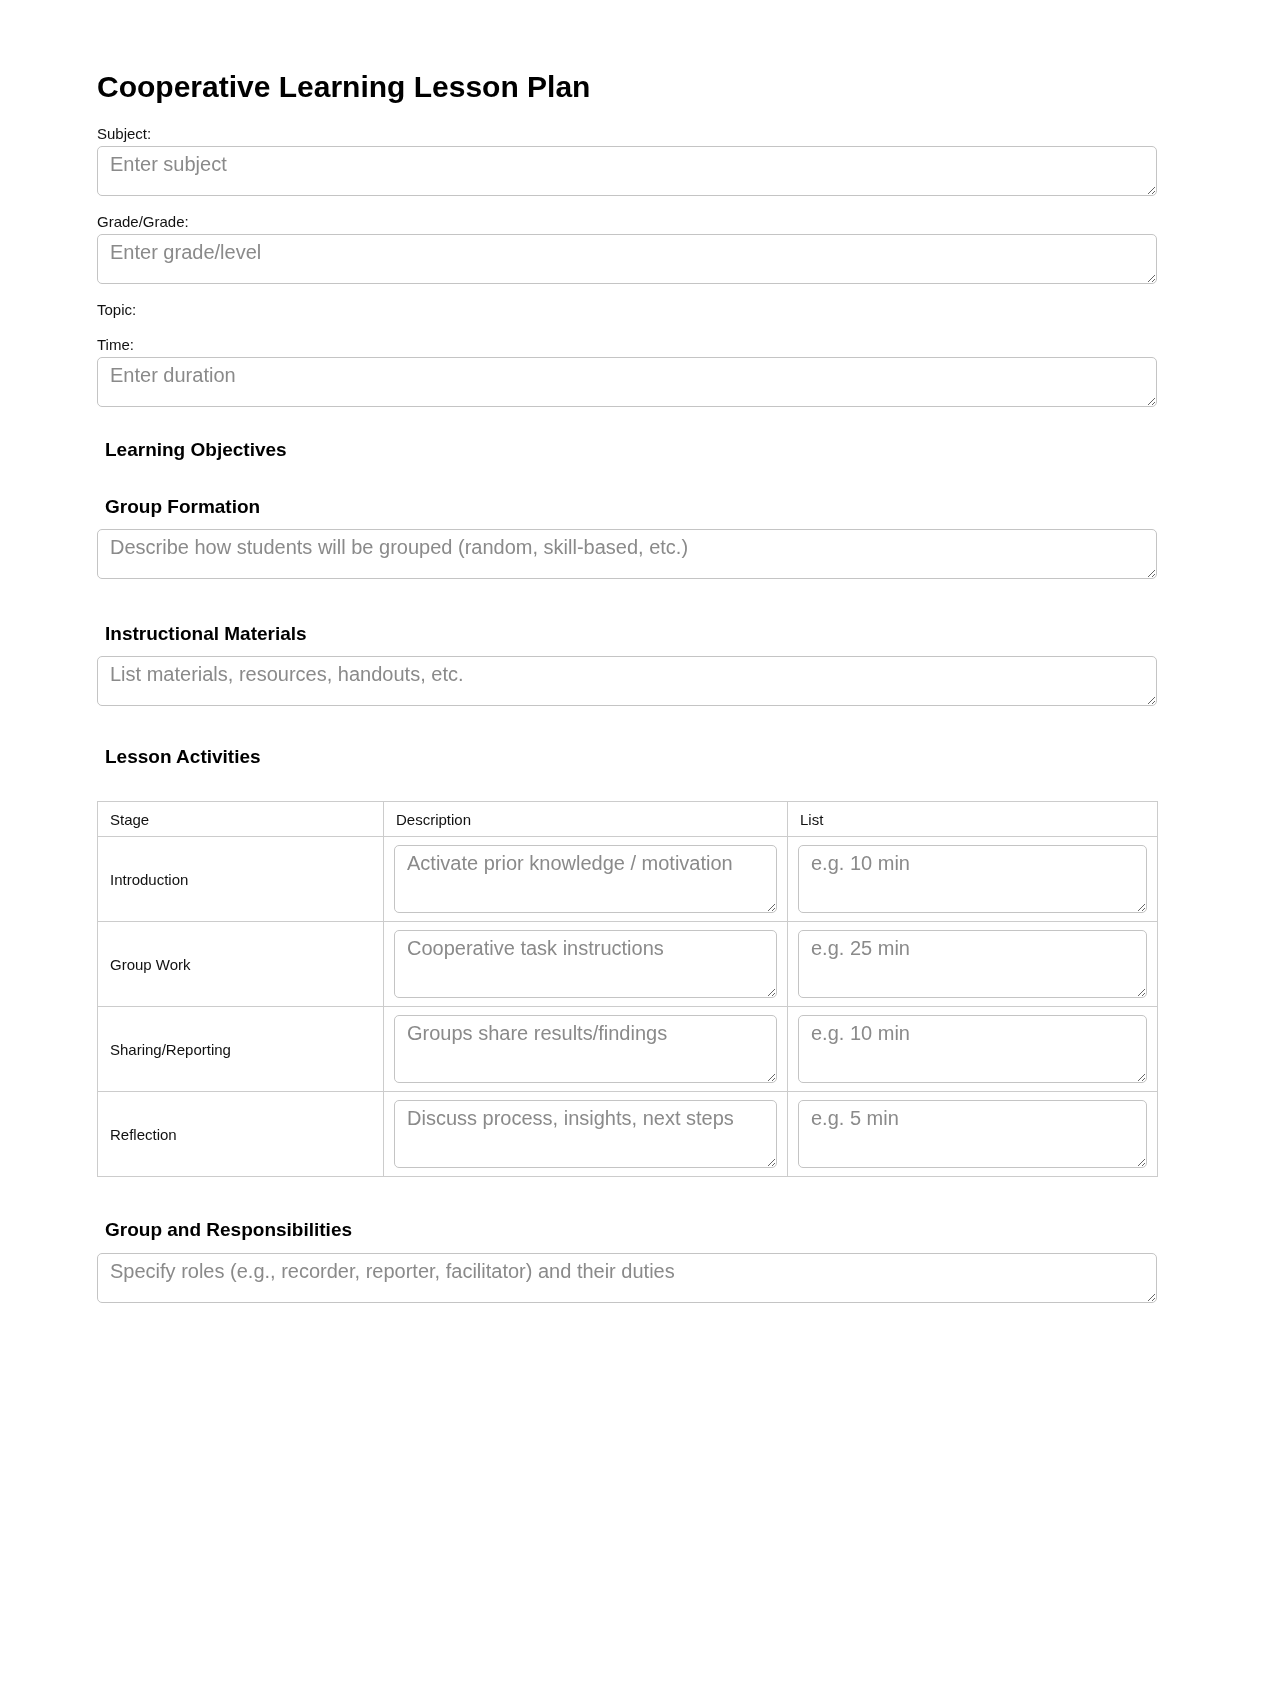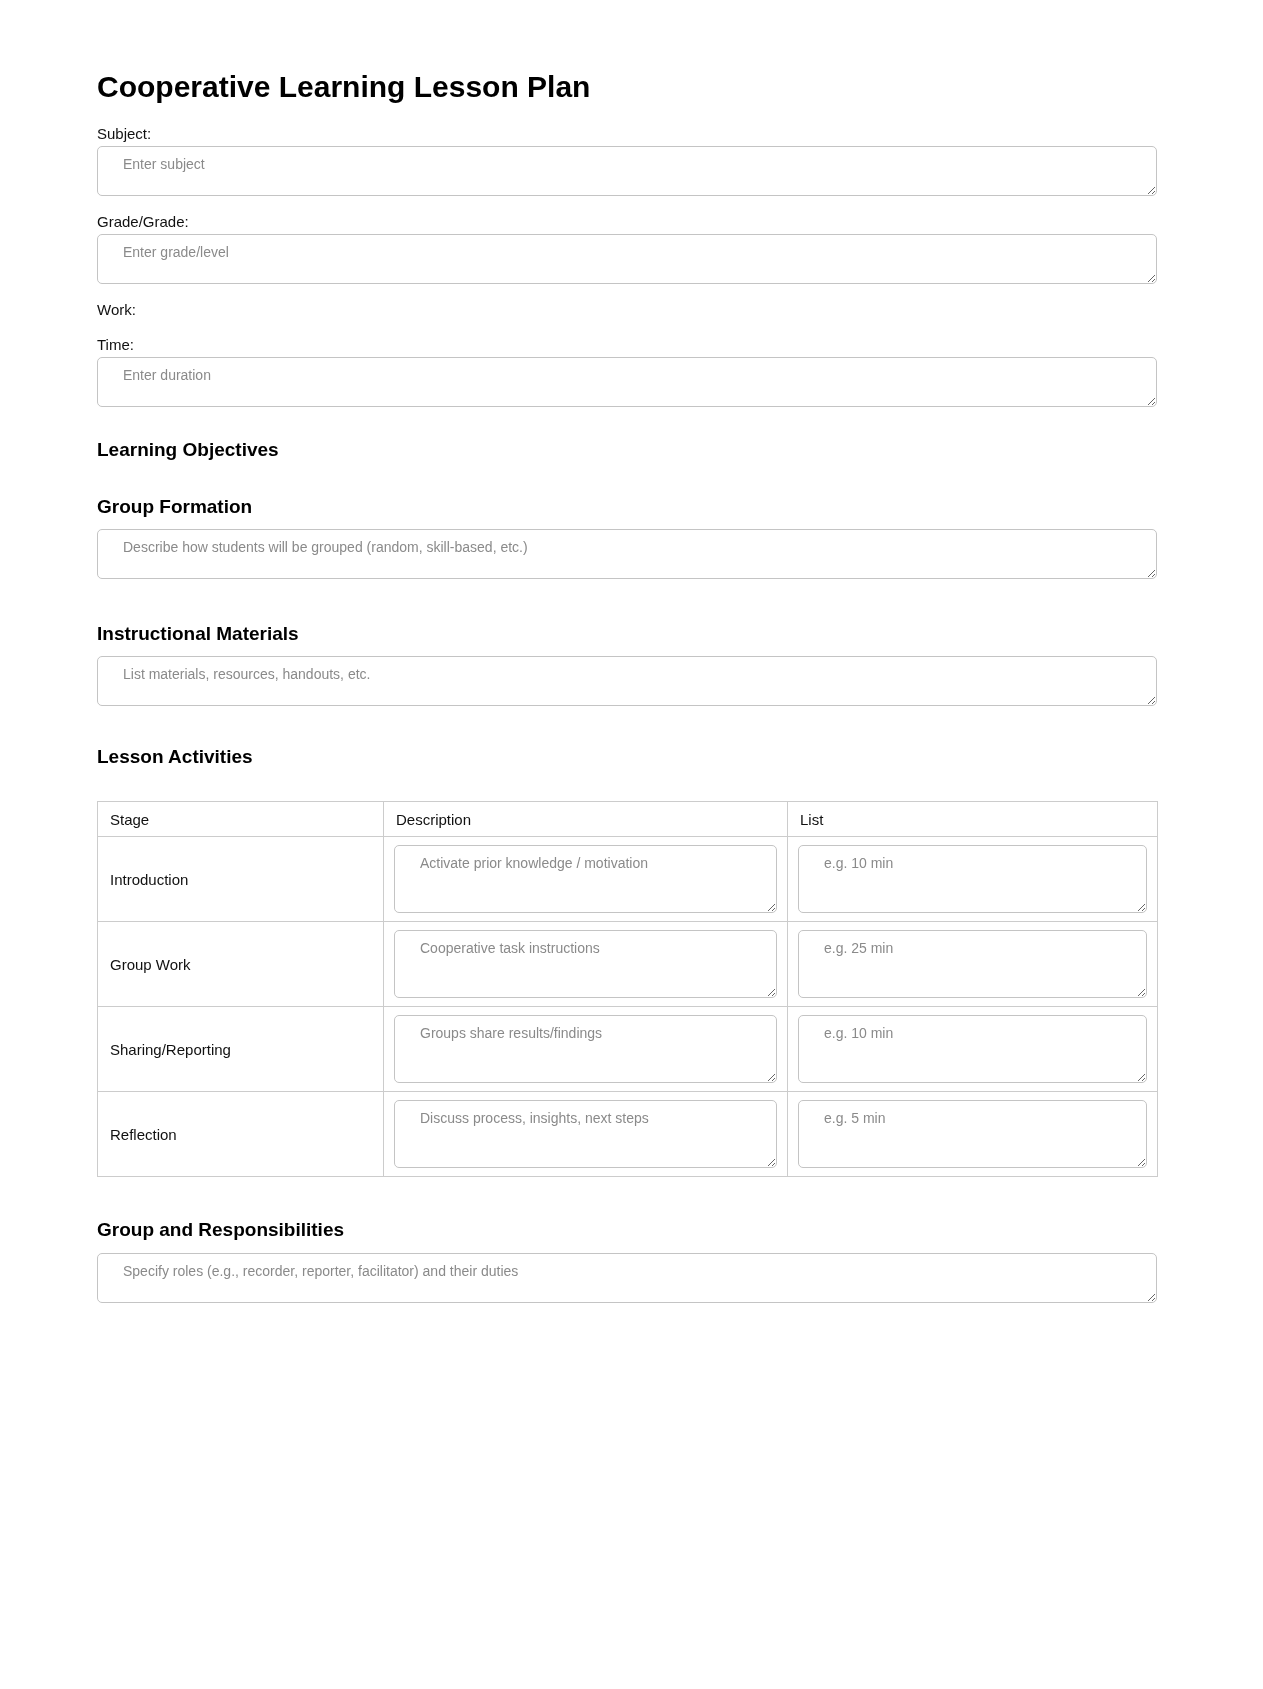--- a/index.html
+++ b/index.html
@@ -32,37 +32,38 @@
     margin-bottom: 3px;
     font-size: 15px;
     line-height: 19px;
     color: #111;
   }
   .field-label.first { margin-top: 20px; }
   textarea.box {
     display: block;
     width: 100%;
     height: 50px;
-    padding: 8px 25px;
+    padding: 8px 12px;
     font-family: "Liberation Sans", "DejaVu Sans", sans-serif;
-    font-size: 14px;
+    font-size: 20px;
     line-height: 19px;
     color: #333;
     border: 1px solid #c4c4c4;
     border-radius: 5px;
     background: #fff;
     resize: both;
     outline: none;
   }
   textarea.box::placeholder { color: #8a8a8a; opacity: 1; }
   h3.section-heading {
     font-size: 19px;
     line-height: 22px;
     font-weight: bold;
     color: #000;
+    margin-left: 8px;
   }
   .mt32 { margin-top: 32px; }
   .mt35 { margin-top: 35px; }
   .mt44 { margin-top: 44px; }
   .mt40 { margin-top: 40px; }
   .mt42 { margin-top: 42px; }
   .section-textarea { margin-top: 11px; }
   table.activities {
     margin-top: 33px;
     width: 100%;
@@ -97,21 +98,21 @@
   <div class="content">
 
     <h1 class="page-title">Cooperative Learning Lesson Plan</h1>
 
     <label class="field-label first">Subject:</label>
     <textarea class="box" placeholder="Enter subject" style=""></textarea>
 
     <label class="field-label">Grade/Grade:</label>
     <textarea class="box" placeholder="Enter grade/level" style=""></textarea>
 
-    <label class="field-label">Work:</label>
+    <label class="field-label">Topic:</label>
 
     <label class="field-label">Time:</label>
     <textarea class="box" placeholder="Enter duration" style=""></textarea>
 
     <h3 class="section-heading mt32">Learning Objectives</h3>
 
     <h3 class="section-heading mt35">Group Formation</h3>
     <textarea class="box section-textarea" placeholder="Describe how students will be grouped (random, skill-based, etc.)" style=""></textarea>
 
     <h3 class="section-heading mt44">Instructional Materials</h3>

